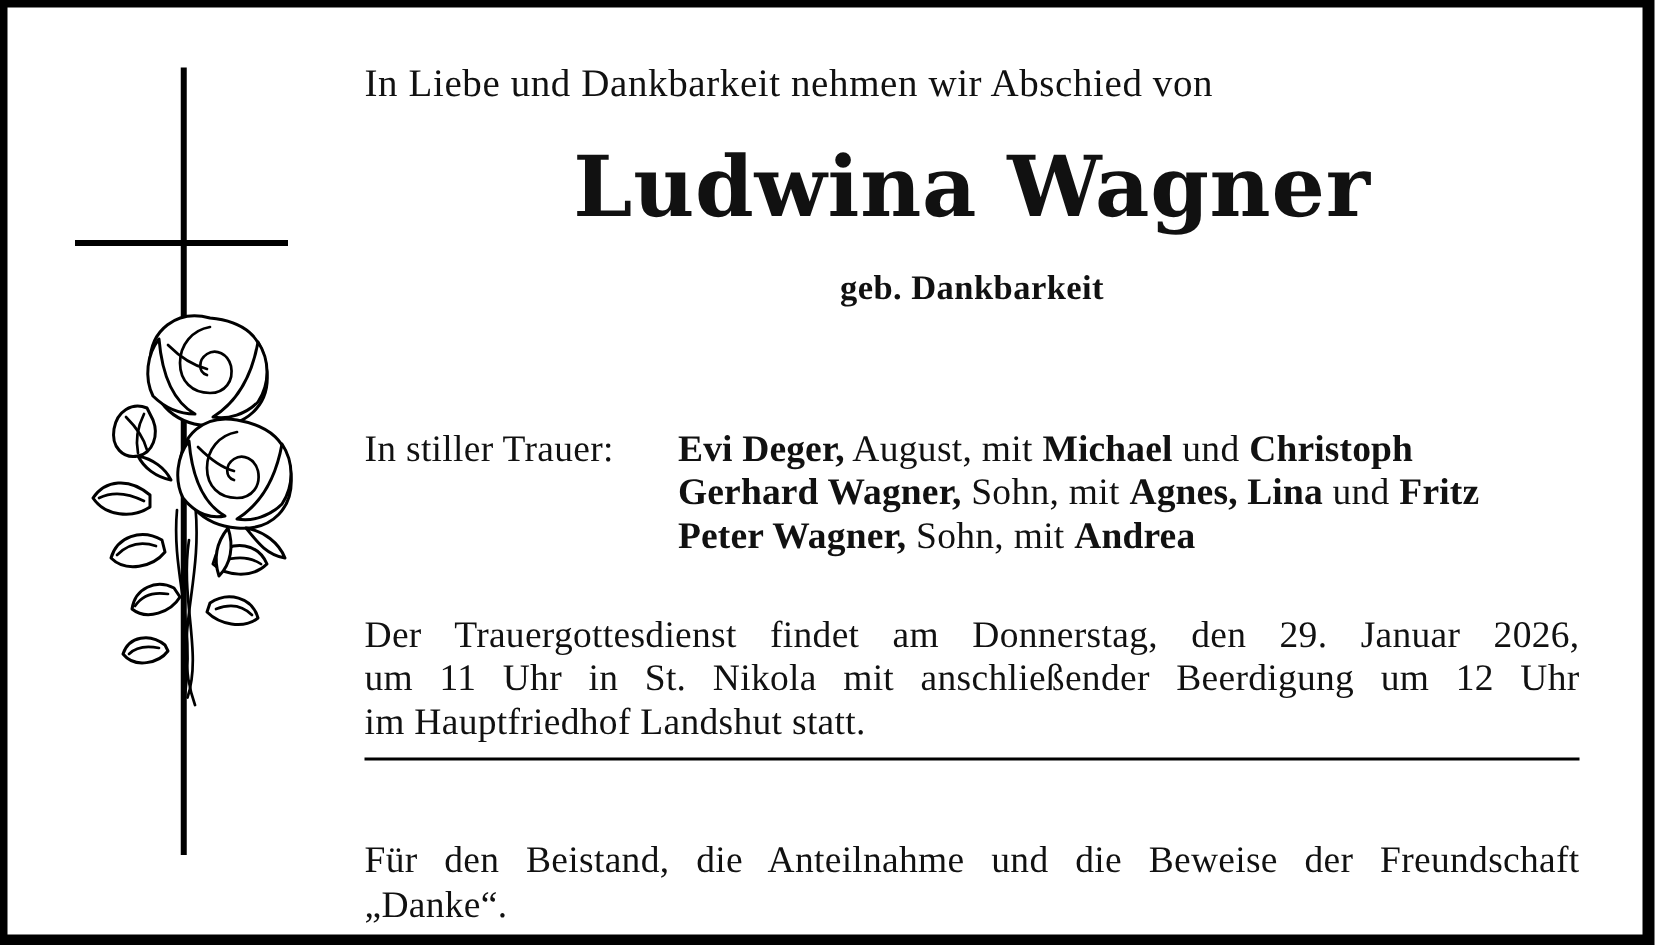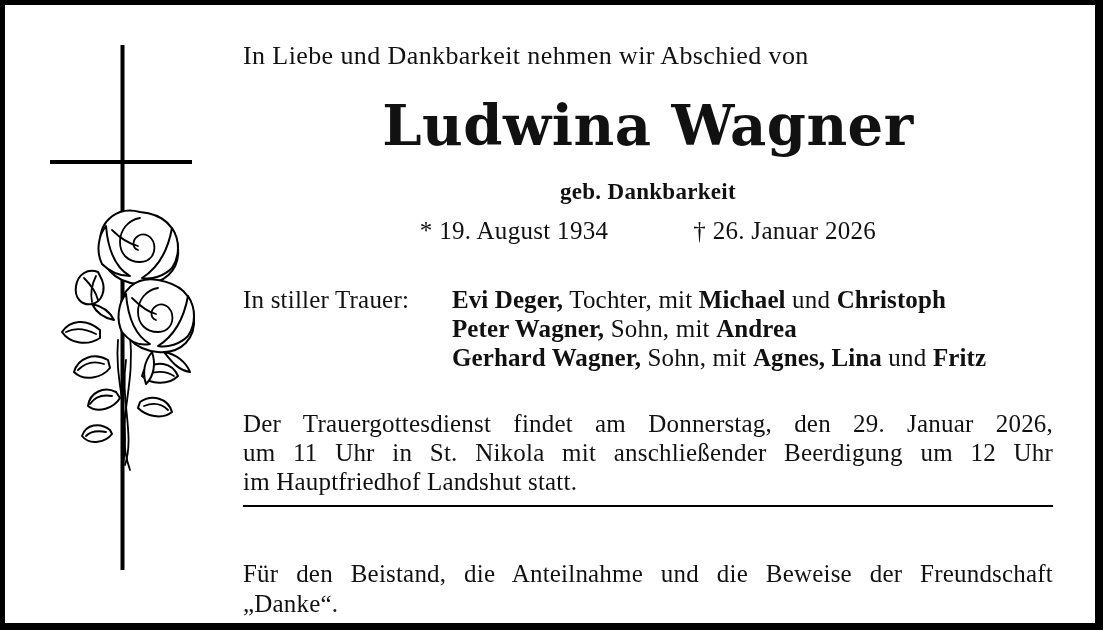--- a/index.html
+++ b/index.html
@@ -123,31 +123,27 @@
   </svg>
 
   <div class="col">
 
     <div class="intro">In Liebe und Dankbarkeit nehmen wir Abschied von</div>
 
     <div class="deceased">Ludwina Wagner</div>
 
     <div class="maiden">geb. Dankbarkeit</div>
 
-    <div class="dates">
-      <span>* 19. August 1934</span>
-      <span>† 26. Januar 2026</span>
-    </div>
 
     <div class="mourning">
       <span class="mourning-label">In stiller Trauer:</span>
       <div class="mourners">
-        <div><b>Evi Deger,</b><span> Tochter, mit </span><b>Michael</b><span> und </span><b>Christoph</b></div>
+        <div><b>Evi Deger,</b><span> August, mit </span><b>Michael</b><span> und </span><b>Christoph</b></div>
+        <div><b>Gerhard Wagner,</b><span> Sohn, mit </span><b>Agnes, Lina</b><span> und </span><b>Fritz</b></div>
         <div><b>Peter Wagner,</b><span> Sohn, mit </span><b>Andrea</b></div>
-        <div><b>Gerhard Wagner,</b><span> Sohn, mit </span><b>Agnes, Lina</b><span> und </span><b>Fritz</b></div>
       </div>
     </div>
 
     <div class="service">
       <div class="line-just">Der Trauergottesdienst findet am Donnerstag, den 29. Januar 2026,</div>
       <div class="line-just">um 11 Uhr in St. Nikola mit anschließender Beerdigung um 12 Uhr</div>
       <div>im Hauptfriedhof Landshut statt.</div>
     </div>
 
     <div class="divider"></div>

